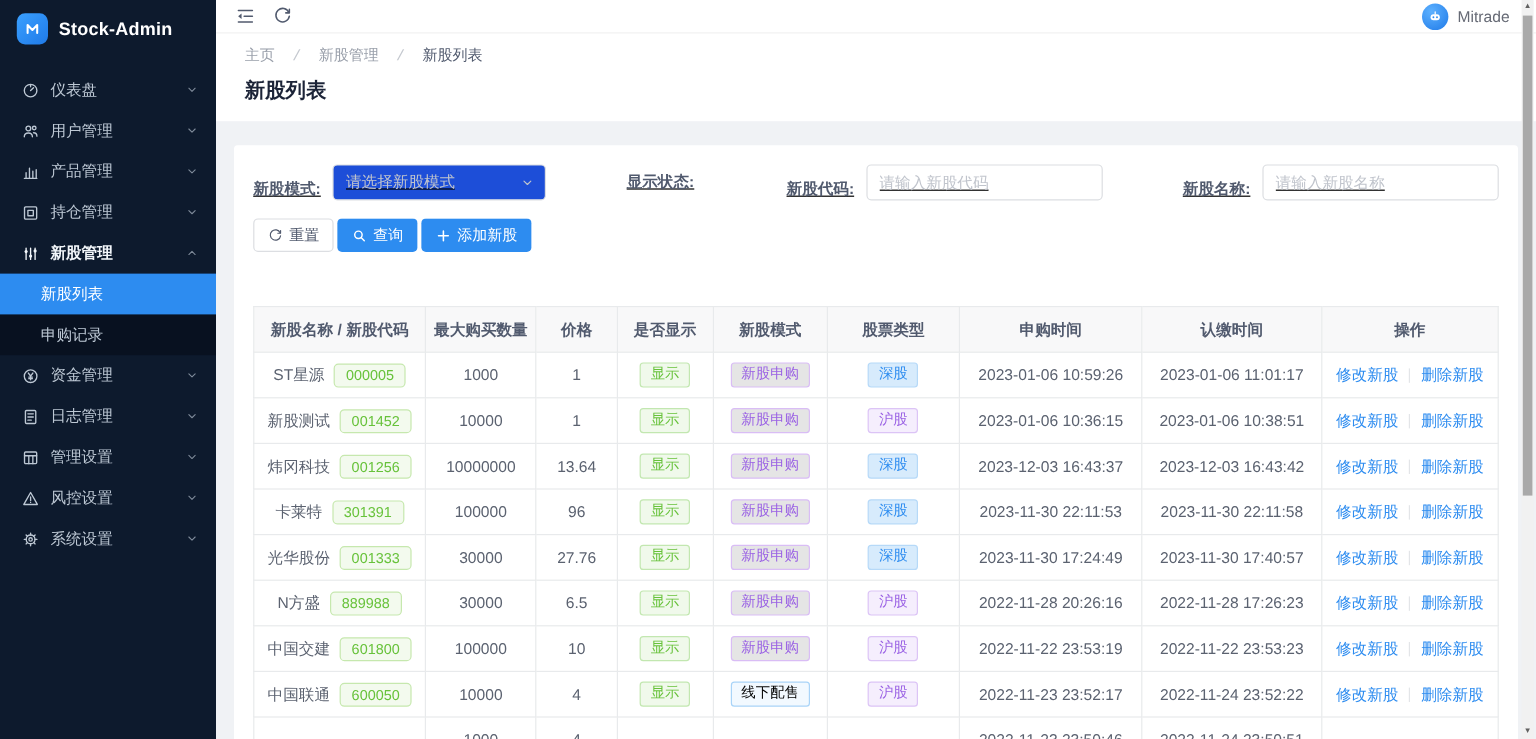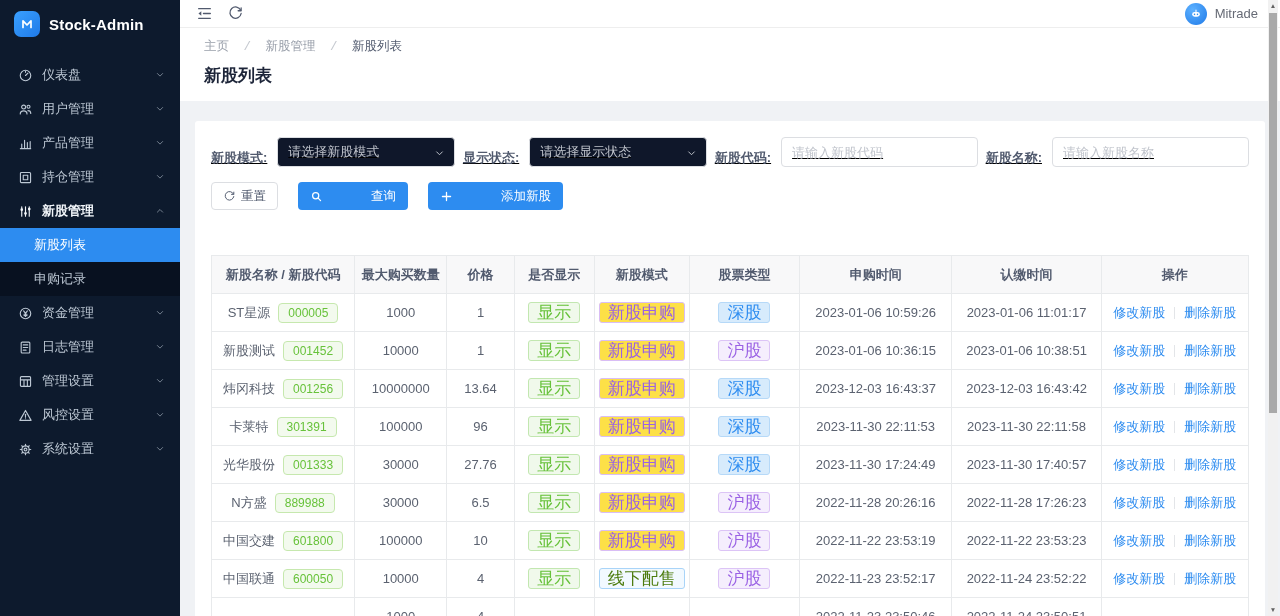--- a/index.html
+++ b/index.html
@@ -40,47 +40,47 @@
   .breadcrumb .cur { color:#515a6e; }
   .page-title { margin-top:9px; font-size:17px; font-weight:bold; color:#1c2438; }
 
   .content { padding:20px 15px 0 15px; }
   .card { background:#ffffff; border-radius:3px; padding:16px 16px 30px 16px; min-height:560px; }
 
   
   .filter-row { display:flex; justify-content:space-between; align-items:center; }
   .fgroup { display:flex; align-items:flex-end;text-decoration:underline; }
   .flabel { font-size:13px; color:#515a6e; font-weight:bold; margin-right:10px; white-space:nowrap; }
-  .fake-select { position:relative; width:178px; height:30px; border:1px solid #dcdee2; border-radius:4px; background:#0f172a; display:flex; align-items:center; padding:0 26px 0 10px; cursor:pointer; }
+  .fake-select { position:relative; width:178px; height:30px; border:1px solid #dcdee2; border-radius:4px; background:#1d4ed8; display:flex; align-items:center; padding:0 26px 0 10px; cursor:pointer; }
   .fake-select .ph { font-size:13px; color:#c0c4cc; white-space:nowrap; overflow:hidden; }
   .fake-select .sel-chev { position:absolute; right:8px; top:8px; width:13px; height:13px; color:#c0c4cc; }
   .fake-select .sel-chev svg { width:13px; height:13px; }
   .ftext { width:197px; height:30px; border:1px solid #dcdee2; border-radius:4px; padding:0 10px; font-size:13px; color:#a16207; font-family:inherit; }
   .ftext::placeholder { color:#c0c4cc; }
 
   .btn-row { margin-top:15px; display:flex; align-items:center; }
   .btn { height:28px; border-radius:4px; font-size:12.5px; display:inline-flex; align-items:center; padding:0 11px; cursor:pointer; border:1px solid transparent; font-family:inherit; }
   .btn svg { width:13px; height:13px; margin-right:5px; }
   .btn-default { background:#ffffff; border-color:#dcdee2; color:#515a6e; }
   .btn-primary { background:#2d8cf0; color:#ffffff; }
-  .btn + .btn { margin-left:20px;gap:43px; }
+  .btn + .btn { margin-left:3px; }
 
   
   .tbl-wrap { margin-top:45px; }
   table { width:100%; border-collapse:collapse; table-layout:fixed; }
   th,td { border:1px solid #e8eaec; text-align:center; font-size:13px; padding:0 4px; height:38px; overflow:hidden; white-space:nowrap; }
   th { background:#f8f8f9; color:#515a6e; font-weight:bold; }
   td { color:#5b6270; background:#fff; }
   .code-badge { display:inline-block; margin-left:8px; font-size:12px; color:#67c23a; background:#f3faee; border:1px solid #c6e8ae; border-radius:4px; padding:2px 9px; line-height:14px; }
-  .tag { display:inline-block; font-size:17px; line-height:19px; padding:0 8px; border-radius:3px; border:1px solid transparent; }
+  .tag { display:inline-block; font-size:12px; line-height:19px; padding:0 8px; border-radius:3px; border:1px solid transparent;font-family:Liberation Mono, monospace; }
   .tag-green  { color:#67c23a; background:#f0f9eb; border-color:#c2e7b0; }
-  .tag-purple { color:#9a61e4; background:#fde047; border-color:#d9bdf5; }
+  .tag-purple { color:#9a61e4; background:#e5e5e5; border-color:#d9bdf5; }
   .tag-purple-filled { color:#9a61e4; background:#f5eefd; border-color:#dcc4f6; }
   .tag-blue-filled { color:#2d8cf0; background:#d7ebfc; border-color:#b6d9f8; }
-  .tag-blue-outline { color:#4d7c0f; background:#f2f9ff; border-color:#a9d4f8; }
+  .tag-blue-outline { color:#000000; background:#f2f9ff; border-color:#a9d4f8; }
   .act-link { color:#2d8cf0; cursor:pointer; text-decoration:none; font-size:13px; }
   .act-div { display:inline-block; width:1px; height:12px; background:#e3e5e8; margin:0 9px; vertical-align:middle; }
 
   
   .vscroll { position:absolute; right:2px; top:0; bottom:0; width:10px; background:#f1f1f1; z-index:9; }
   .vscroll .arrow { position:absolute; left:0; width:10px; height:12px; color:#616161; font-size:6.5px; text-align:center; line-height:12px; }
   .vscroll .arrow.up { top:0; }
   .vscroll .arrow.down { bottom:0; }
   .vscroll .thumb { position:absolute; left:1px; width:8px; top:13px; height:400px; background:#a9a9a9; }
 </style>
@@ -299,26 +299,20 @@
             <span class="flabel">新股模式:</span>
             <div class="fake-select">
               <span class="ph">请选择新股模式</span>
               <span class="sel-chev"><svg viewBox="0 0 16 16" fill="none" stroke="currentColor" stroke-width="1.2" stroke-linecap="round" stroke-linejoin="round">
                     <path d="M4.5 6 8 9.5 11.5 6"></path>
                   </svg></span>
             </div>
           </div>
           <div class="fgroup">
             <span class="flabel">显示状态:</span>
-            <div class="fake-select">
-              <span class="ph">请选择显示状态</span>
-              <span class="sel-chev"><svg viewBox="0 0 16 16" fill="none" stroke="currentColor" stroke-width="1.2" stroke-linecap="round" stroke-linejoin="round">
-                    <path d="M4.5 6 8 9.5 11.5 6"></path>
-                  </svg></span>
-            </div>
           </div>
           <div class="fgroup">
             <span class="flabel">新股代码:</span>
             <input class="ftext" type="text" placeholder="请输入新股代码" style="">
           </div>
           <div class="fgroup">
             <span class="flabel">新股名称:</span>
             <input class="ftext" type="text" placeholder="请输入新股名称" style="">
           </div>
         </div>

